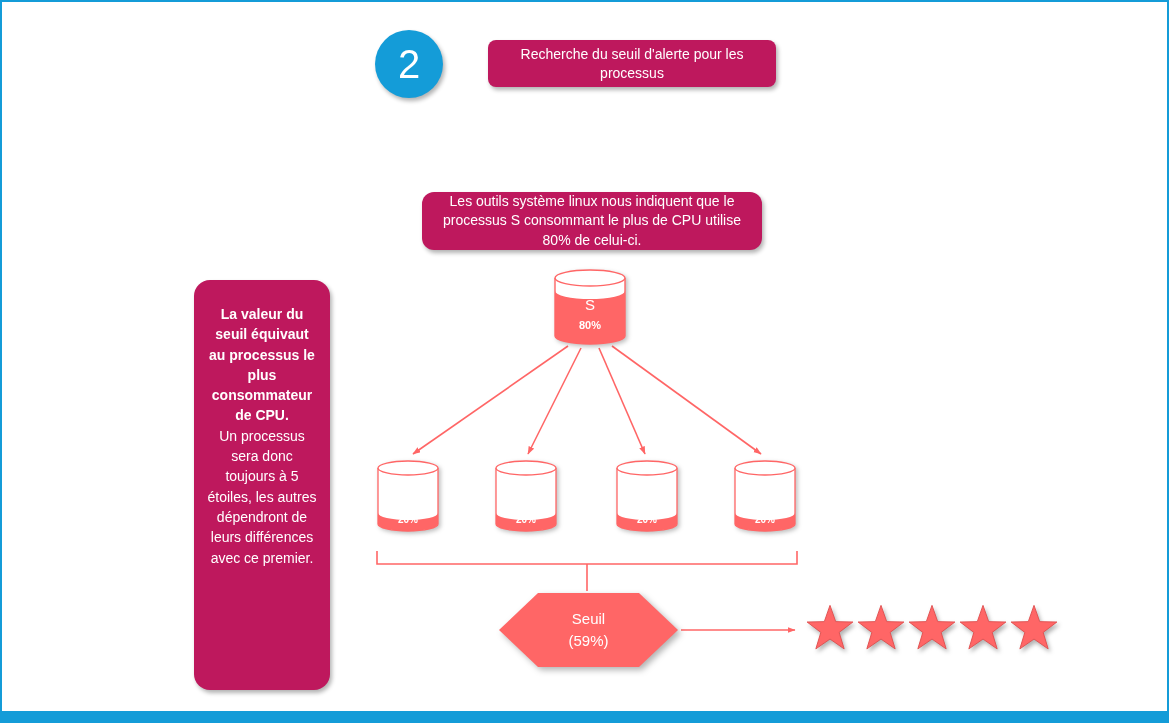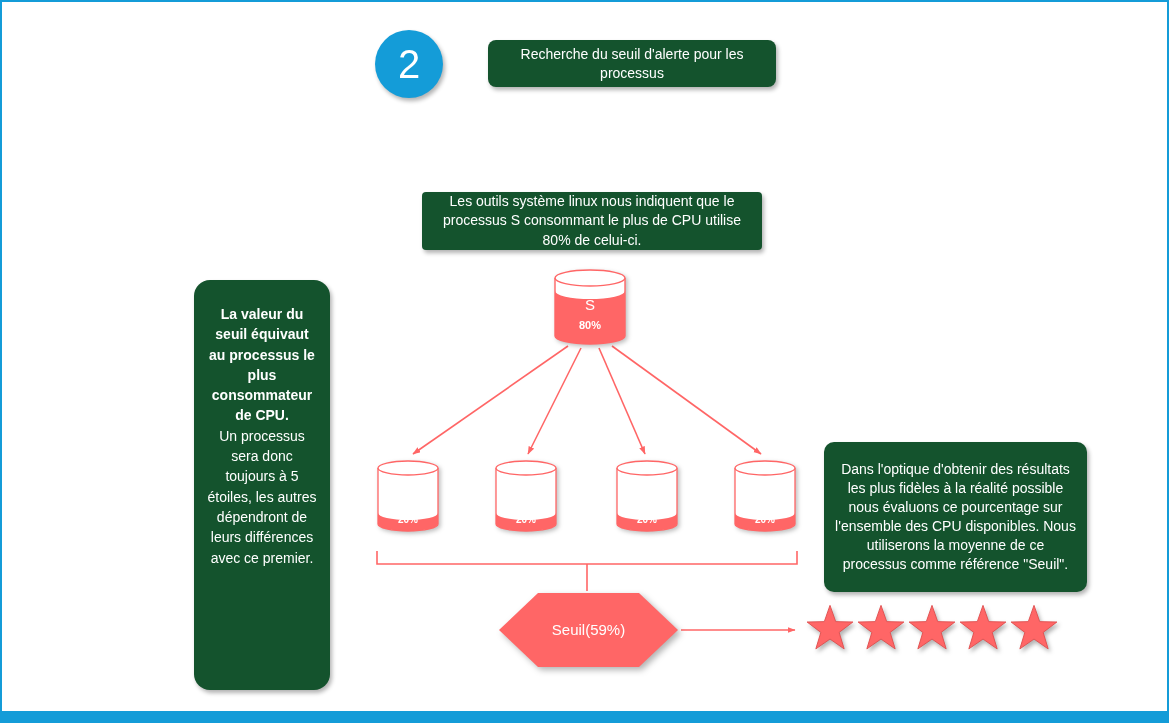--- a/index.html
+++ b/index.html
@@ -3,48 +3,48 @@
 <meta charset="utf-8">
 <style>
   * { margin:0; padding:0; box-sizing:border-box; }
   html,body { background:#ffffff; font-family:"Liberation Sans", sans-serif; }
   .page {
     position:relative; width:1169px; height:723px;
     background:#ffffff; border:2px solid #149CD8; overflow:hidden;
   }
   .shadow { box-shadow:2px 3px 4px rgba(0,0,0,0.3); }
   .box {
-    position:absolute; background:#14532d; color:#fff;
+    position:absolute; background:#be185d; color:#fff;
     font-size:14px; text-align:center;
     display:flex; align-items:center; justify-content:center;
   }
   .step-circle {
     position:absolute; left:373px; top:28px; width:68px; height:68px;
     border-radius:50%; background:#149CD8; color:#fff;
     display:flex; align-items:center; justify-content:center;
     font-size:40px;
   }
   .title-box { left:486px; top:38px; width:288px; height:47px; border-radius:8px; padding:4px 12px; line-height:1.35; }
-  .top-note  { left:420px; top:190px; width:340px; height:58px; border-radius:4px; padding:4px 10px; line-height:1.38; }
+  .top-note  { left:420px; top:190px; width:340px; height:58px; border-radius:12px; padding:4px 10px; line-height:1.38; }
   .left-note {
     left:192px; top:278px; width:136px; height:410px; border-radius:16px;
     padding:24px 12px; display:block; text-align:center; line-height:1.45;
   }
   .left-note .p-bold { font-weight:bold; }
   .left-note .p-regular { font-weight:normal; }
   .right-note { left:822px; top:440px; width:263px; height:150px; border-radius:10px; padding:6px 10px; line-height:1.36; }
   .connectors { position:absolute; left:0; top:0; pointer-events:none; }
   .cyl { position:absolute; }
   .cyl svg { overflow:visible; filter:drop-shadow(2px 2px 2px rgba(0,0,0,0.25)); }
   .cyl text { font-family:"Liberation Sans", sans-serif; fill:#ffffff; }
   .hex-svg { position:absolute; left:490px; top:585px; overflow:visible; filter:drop-shadow(3px 3px 3px rgba(0,0,0,0.3)); }
   .hex-label {
     position:absolute; left:497px; top:591px; width:179px; height:74px;
     color:#fff; font-size:15px; line-height:1.45; text-align:center;
-    display:flex; flex-direction:row; align-items:center; justify-content:center;
+    display:flex; flex-direction:column; align-items:center; justify-content:center;
   }
   .stars { position:absolute; left:803px; top:602px; display:flex; gap:1px; }
   .stars svg { filter:drop-shadow(2px 3px 2px rgba(0,0,0,0.3)); }
   .footer-bar { position:absolute; left:0; right:0; bottom:0; height:10px; background:#149CD8; }
 </style>
 </head>
 <body>
 
 <div class="page">
 
@@ -58,23 +58,20 @@
 
   <div class="box top-note shadow">
     <span>Les outils système linux nous indiquent que le processus S consommant le plus de CPU utilise 80% de celui-ci.</span>
   </div>
 
   <div class="box left-note shadow">
     <p class="p-bold">La valeur du seuil équivaut au processus le plus consommateur de CPU.</p>
     <p class="p-regular">Un processus sera donc toujours à 5 étoiles, les autres dépendront de leurs différences avec ce premier.</p>
   </div>
 
-  <div class="box right-note shadow">
-    <span>Dans l'optique d'obtenir des résultats les plus fidèles à la réalité possible nous évaluons ce pourcentage sur l'ensemble des CPU disponibles. Nous utiliserons la moyenne de ce processus comme référence "Seuil".</span>
-  </div>
 
   <svg class="connectors" width="1169" height="723">
     <defs>
       <marker id="ah" markerWidth="10" markerHeight="8" refX="7.5" refY="3" orient="auto" markerUnits="userSpaceOnUse">
         <path d="M0,0 L8,3 L0,6 Z" fill="#FF6666"></path>
       </marker>
     </defs>
     <g stroke="#FF6666" stroke-width="1.6" fill="none">
       <line x1="566" y1="344" x2="411" y2="452" marker-end="url(#ah)"></line>
       <line x1="579" y1="346" x2="526" y2="452" marker-end="url(#ah)"></line>

